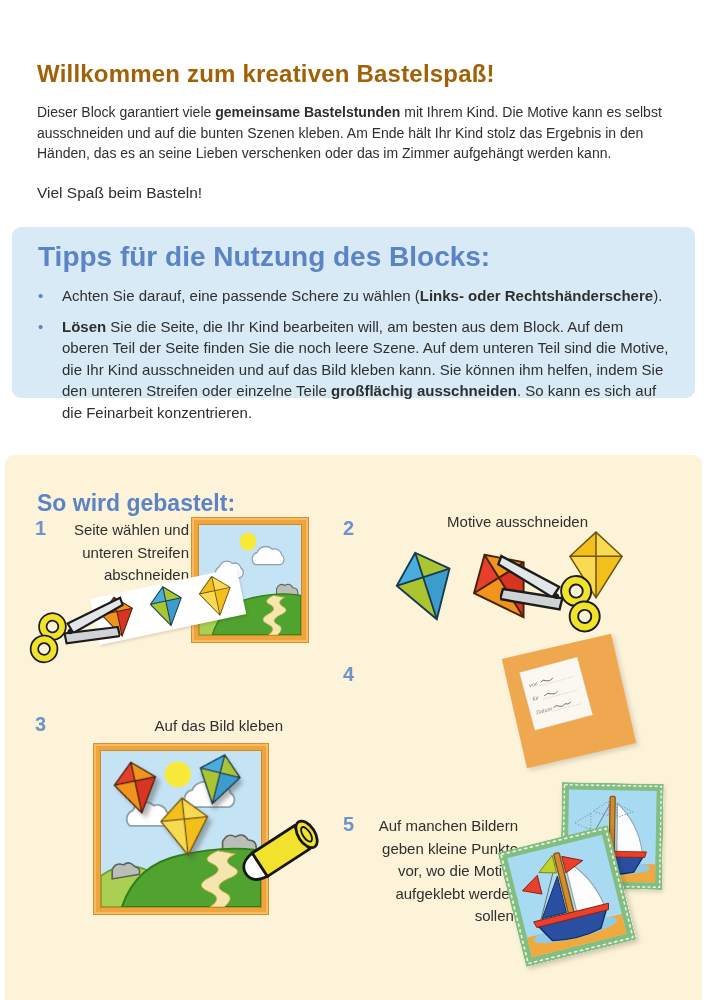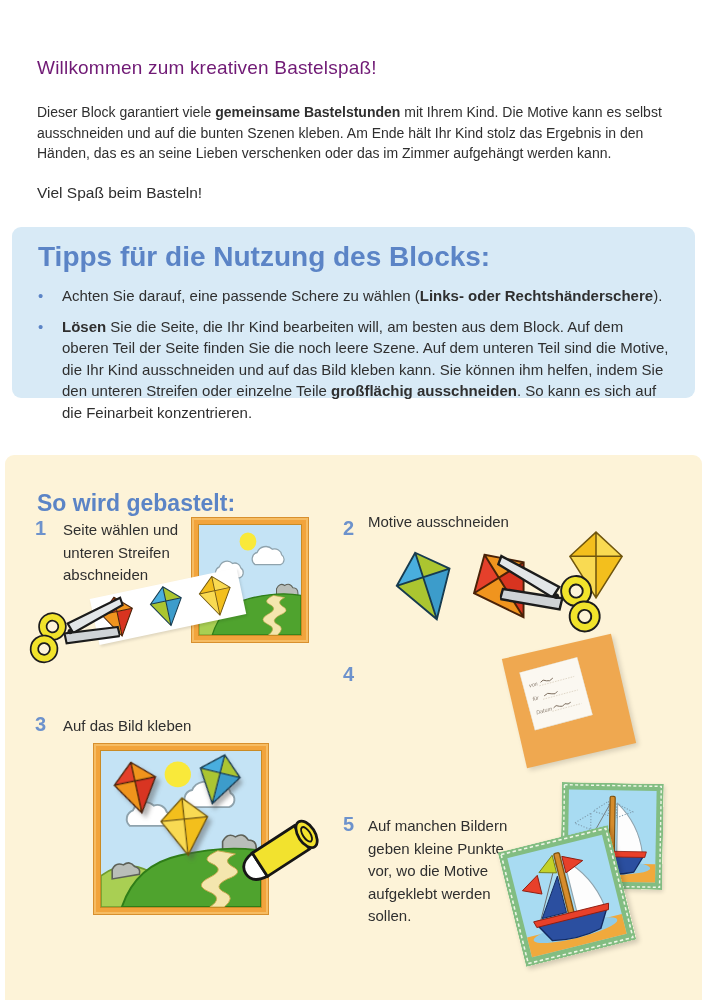--- a/index.html
+++ b/index.html
@@ -1,33 +1,33 @@
 <!DOCTYPE html>
 <html><head>
 <meta charset="utf-8">
 <style>
   html,body{margin:0;padding:0;background:#ffffff;}
   .page{position:relative;width:707px;height:1000px;background:#ffffff;overflow:hidden;
         font-family:"Liberation Sans",sans-serif;color:#2f2f2f;}
   
-  .intro-title{position:absolute;left:37px;top:44px;font-size:19px;font-weight:normal;
-               color:#701a75;letter-spacing:.2px;}
+  .intro-title{position:absolute;left:37px;top:44px;font-size:24px;font-weight:bold;
+               color:#a16207;letter-spacing:.2px;}
   .intro-p{position:absolute;left:37px;top:88px;width:650px;font-size:14px;line-height:1.47;}
   .intro-closing{position:absolute;left:37px;top:168px;font-size:15.5px;}
   strong{font-weight:bold;}
   
   .tips-box{position:absolute;left:12px;top:227px;width:683px;height:171px;
             background:#d8eaf6;border-radius:9px;box-sizing:border-box;padding:14px 26px 0 26px;}
   .tips-title{margin:0 0 12px 0;font-size:28px;font-weight:bold;color:#5b84c6;}
   .tip-row{display:flex;margin-bottom:9px;font-size:15px;line-height:1.44;}
   .tip-dot{width:24px;flex:0 0 24px;color:#5b84c6;font-size:15px;}
   .tip-text{flex:1;}
   
   .howto-box{position:absolute;left:5px;top:455px;width:697px;height:545px;
-             background:#fdf3d8;border-radius:9px 9px 0 0;}
+             background:#fdf3d8;border-radius:9px 9px 0 0;text-align:right;}
   .howto-title{position:absolute;left:32px;top:16px;font-size:23px;font-weight:bold;color:#5b84c6;}
   .step-num{position:absolute;font-size:20px;font-weight:bold;color:#6d92cc;}
   .step-label{position:absolute;font-size:15px;line-height:1.5;color:#2f2f2f;}
   
   .frame{position:absolute;background:#f2a43c;border:1px solid #d8902e;padding:6px;
          box-shadow:inset 0 0 0 2px #f6bc63;}
   .frame svg{display:block;border:1px solid #c98b25;}
   
   .strip{position:absolute;left:88px;top:128px;width:150px;height:47px;background:#ffffff;
          transform:rotate(-12deg);box-shadow:1px 2px 3px rgba(0,0,0,.12);z-index:3;}

